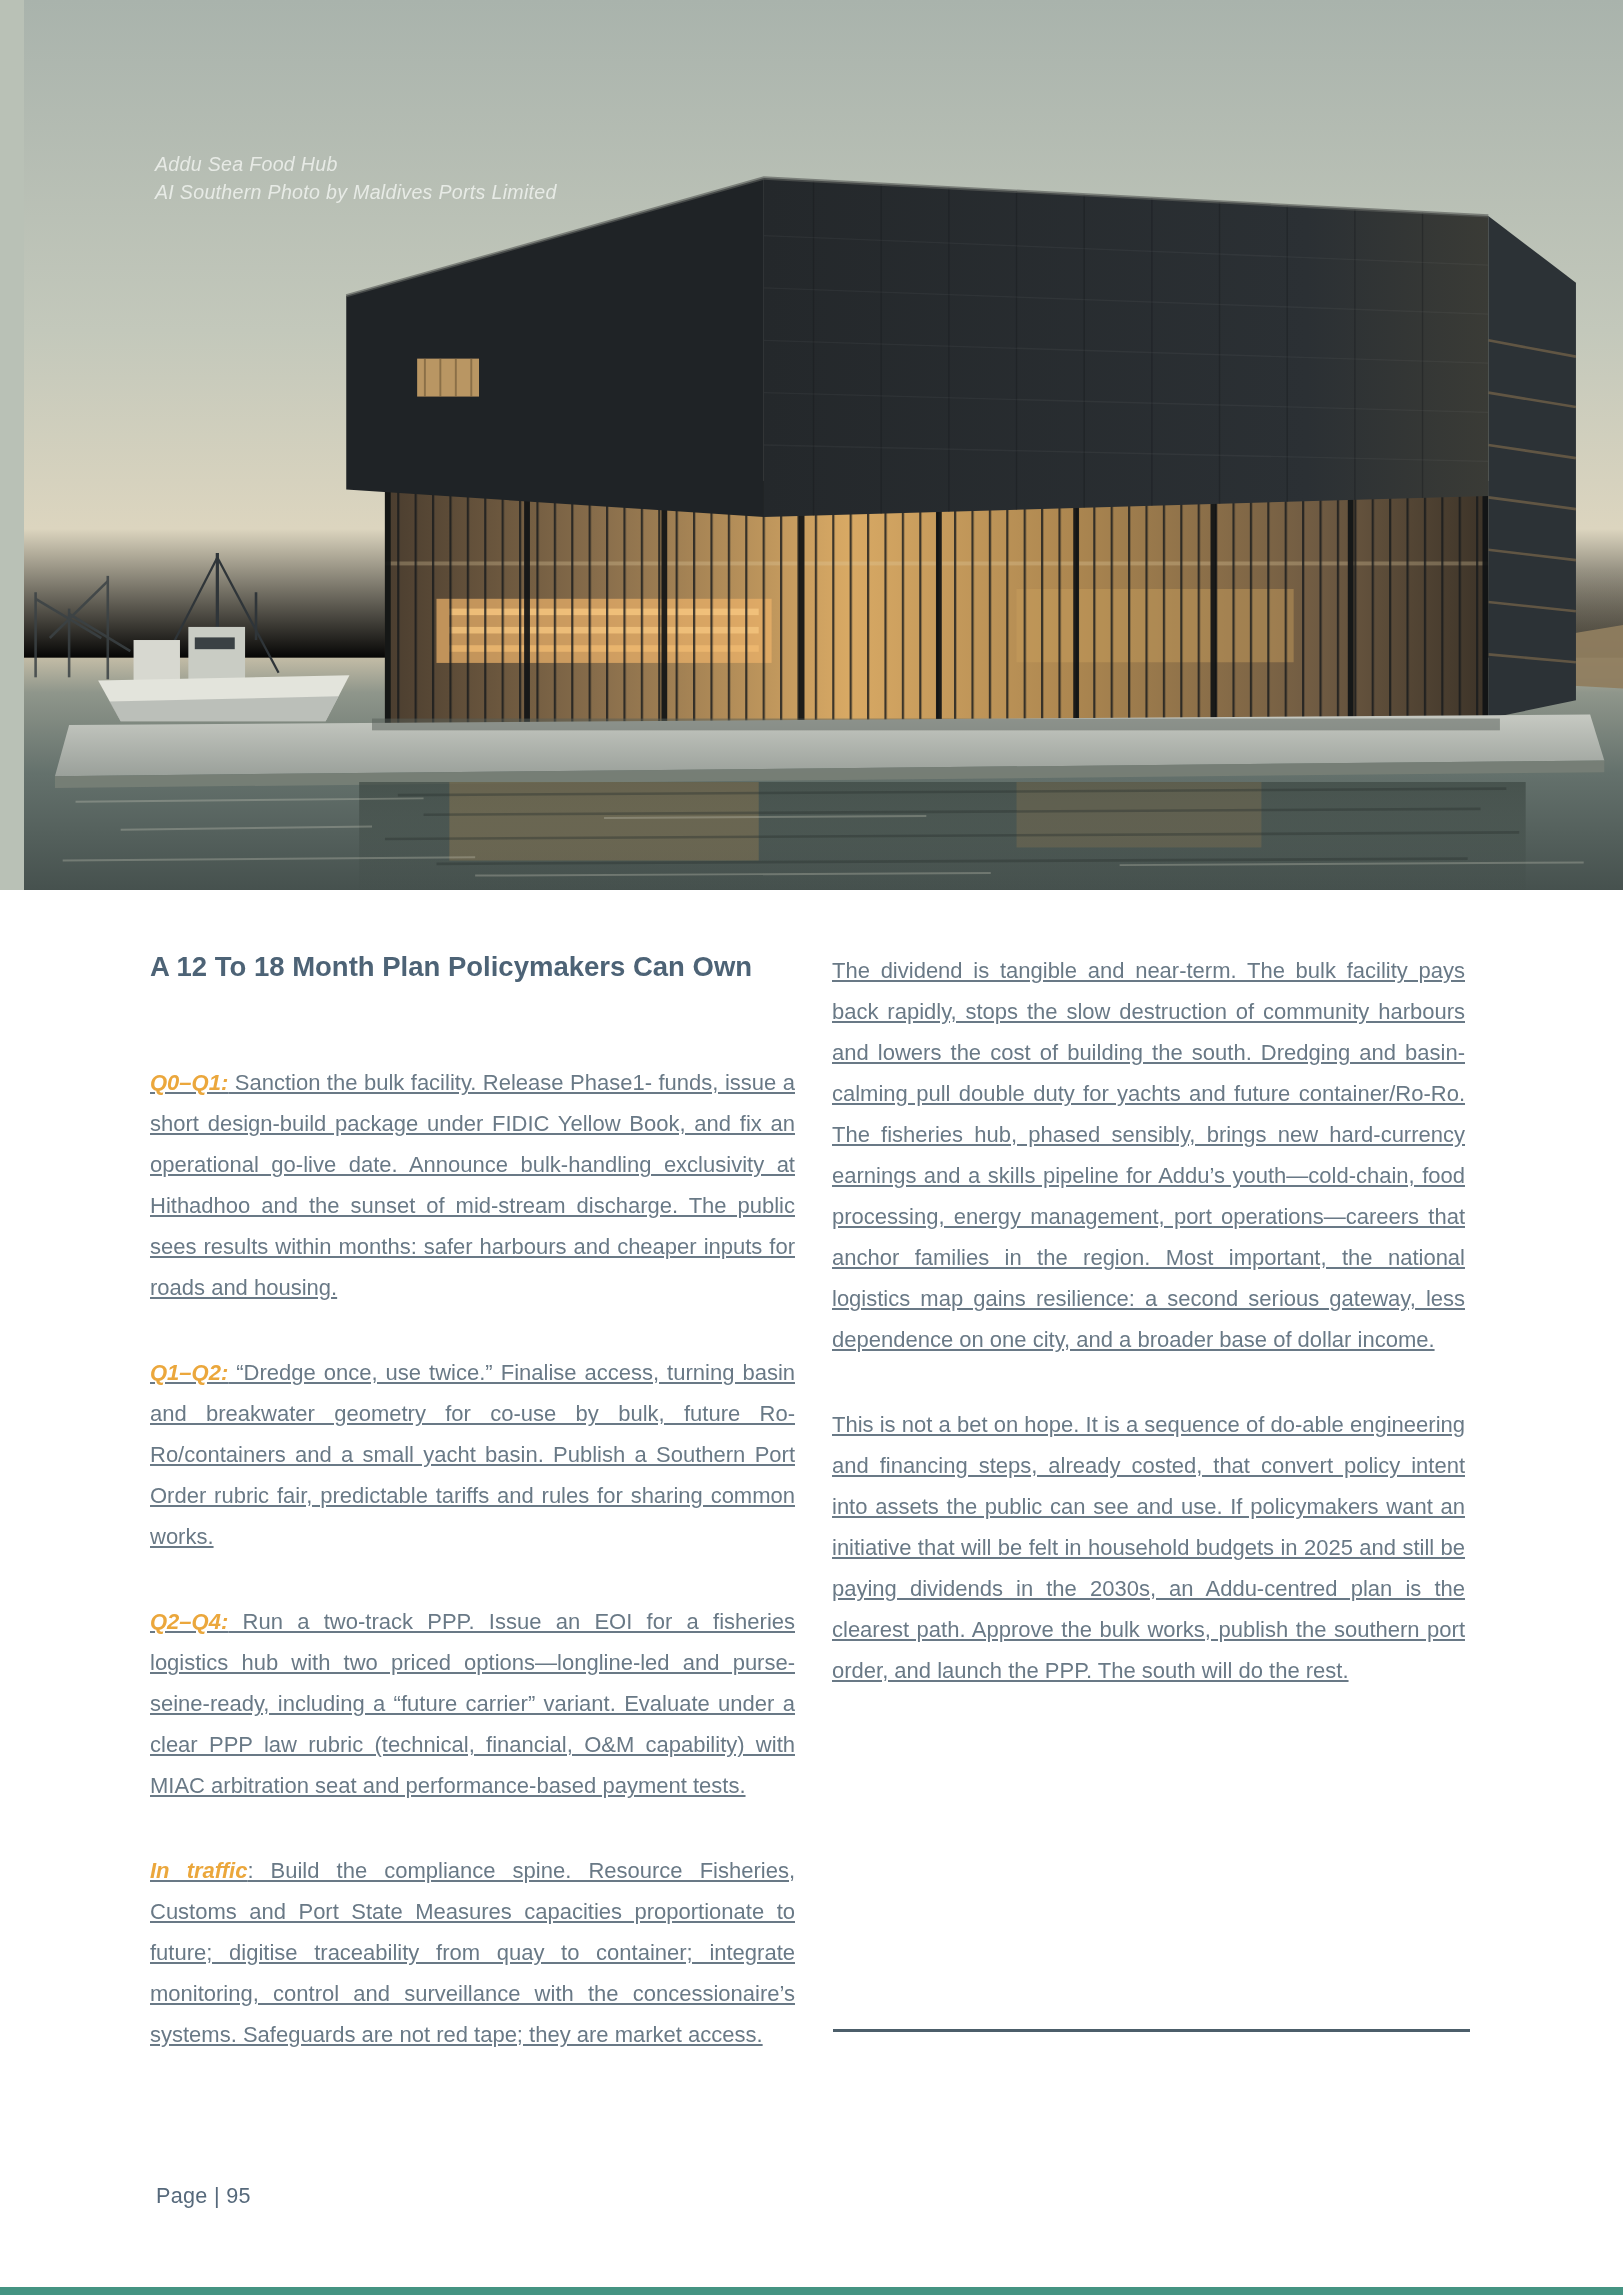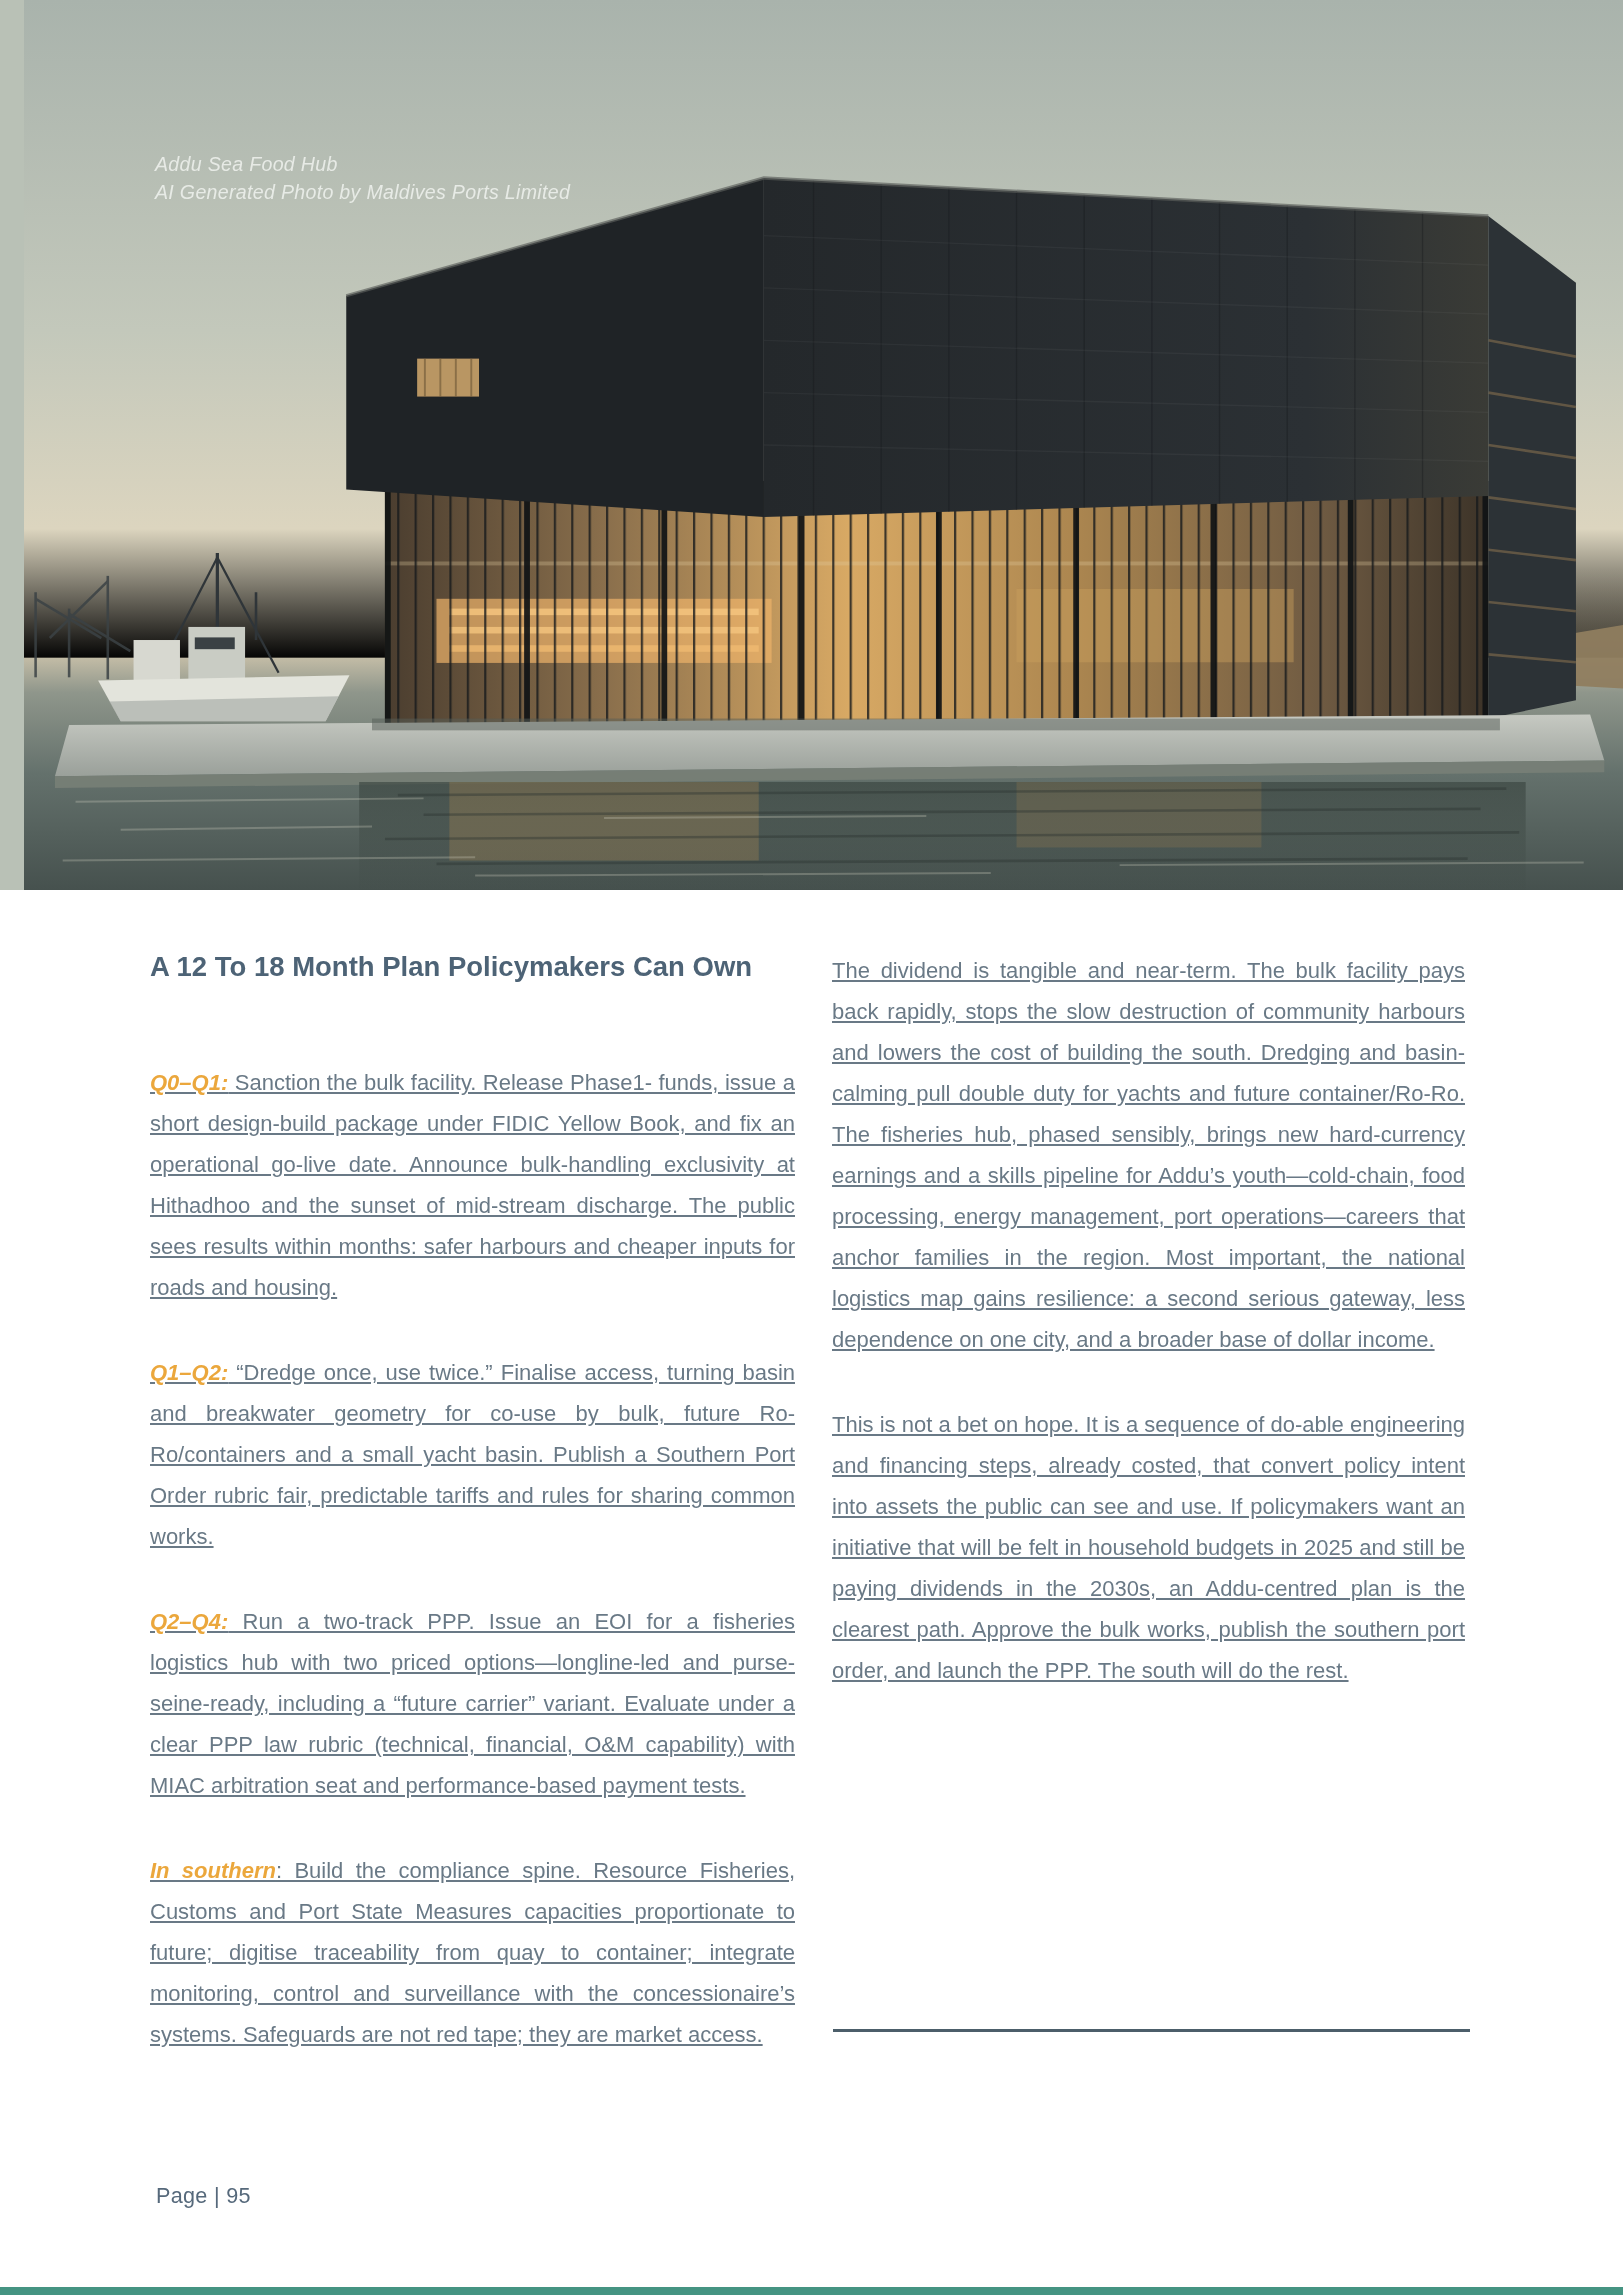--- a/index.html
+++ b/index.html
@@ -204,36 +204,36 @@
           <line x1="580" y1="1215" x2="2300" y2="1205"></line>
             <line x1="620" y1="1245" x2="2260" y2="1236"></line>
           <line x1="560" y1="1282" x2="2320" y2="1272"></line>
             <line x1="640" y1="1320" x2="2240" y2="1312"></line>
         </g>
       </g>
     </svg>
 
     <div class="caption">
       <div>Addu Sea Food Hub</div>
-      <div>AI Generated Photo by Maldives Ports Limited</div>
+      <div>AI Southern Photo by Maldives Ports Limited</div>
     </div>
   </div>
 
   <section class="content">
 
     <div class="col-left">
       <h2 class="col-heading">A 12 To 18 Month Plan Policymakers Can Own</h2>
 
       <p class="body"><span class="lead">Q0–Q1:</span><span> Sanction the bulk facility. Release Phase1- funds, issue a short design-build package under FIDIC Yellow Book, and fix an operational go-live date. Announce bulk-handling exclusivity at Hithadhoo and the sunset of mid-stream discharge. The public sees results within months: safer harbours and cheaper inputs for roads and housing.</span></p>
 
       <p class="body"><span class="lead">Q1–Q2:</span><span> “Dredge once, use twice.” Finalise access, turning basin and breakwater geometry for co-use by bulk, future Ro-Ro/containers and a small yacht basin. Publish a Southern Port Order rubric fair, predictable tariffs and rules for sharing common works.</span></p>
 
       <p class="body"><span class="lead">Q2–Q4:</span><span> Run a two-track PPP. Issue an EOI for a fisheries logistics hub with two priced options—longline-led and purse-seine-ready, including a “future carrier” variant. Evaluate under a clear PPP law rubric (technical, financial, O&amp;M capability) with MIAC arbitration seat and performance-based payment tests.</span></p>
 
-      <p class="body"><span class="lead">In southern</span><span>: Build the compliance spine. Resource Fisheries, Customs and Port State Measures capacities proportionate to future; digitise traceability from quay to container; integrate monitoring, control and surveillance with the concessionaire’s systems. Safeguards are not red tape; they are market access.</span></p>
+      <p class="body"><span class="lead">In traffic</span><span>: Build the compliance spine. Resource Fisheries, Customs and Port State Measures capacities proportionate to future; digitise traceability from quay to container; integrate monitoring, control and surveillance with the concessionaire’s systems. Safeguards are not red tape; they are market access.</span></p>
     </div>
 
     <div class="col-right">
 
       <p class="body">The dividend is tangible and near-term. The bulk facility pays back rapidly, stops the slow destruction of community harbours and lowers the cost of building the south. Dredging and basin-calming pull double duty for yachts and future container/Ro-Ro. The fisheries hub, phased sensibly, brings new hard-currency earnings and a skills pipeline for Addu’s youth—cold-chain, food processing, energy management, port operations—careers that anchor families in the region. Most important, the national logistics map gains resilience: a second serious gateway, less dependence on one city, and a broader base of dollar income.</p>
 
       <p class="body">This is not a bet on hope. It is a sequence of do-able engineering and financing steps, already costed, that convert policy intent into assets the public can see and use. If policymakers want an initiative that will be felt in household budgets in 2025 and still be paying dividends in the 2030s, an Addu-centred plan is the clearest path. Approve the bulk works, publish the southern port order, and launch the PPP. The south will do the rest.</p>
     </div>
 
   </section>

